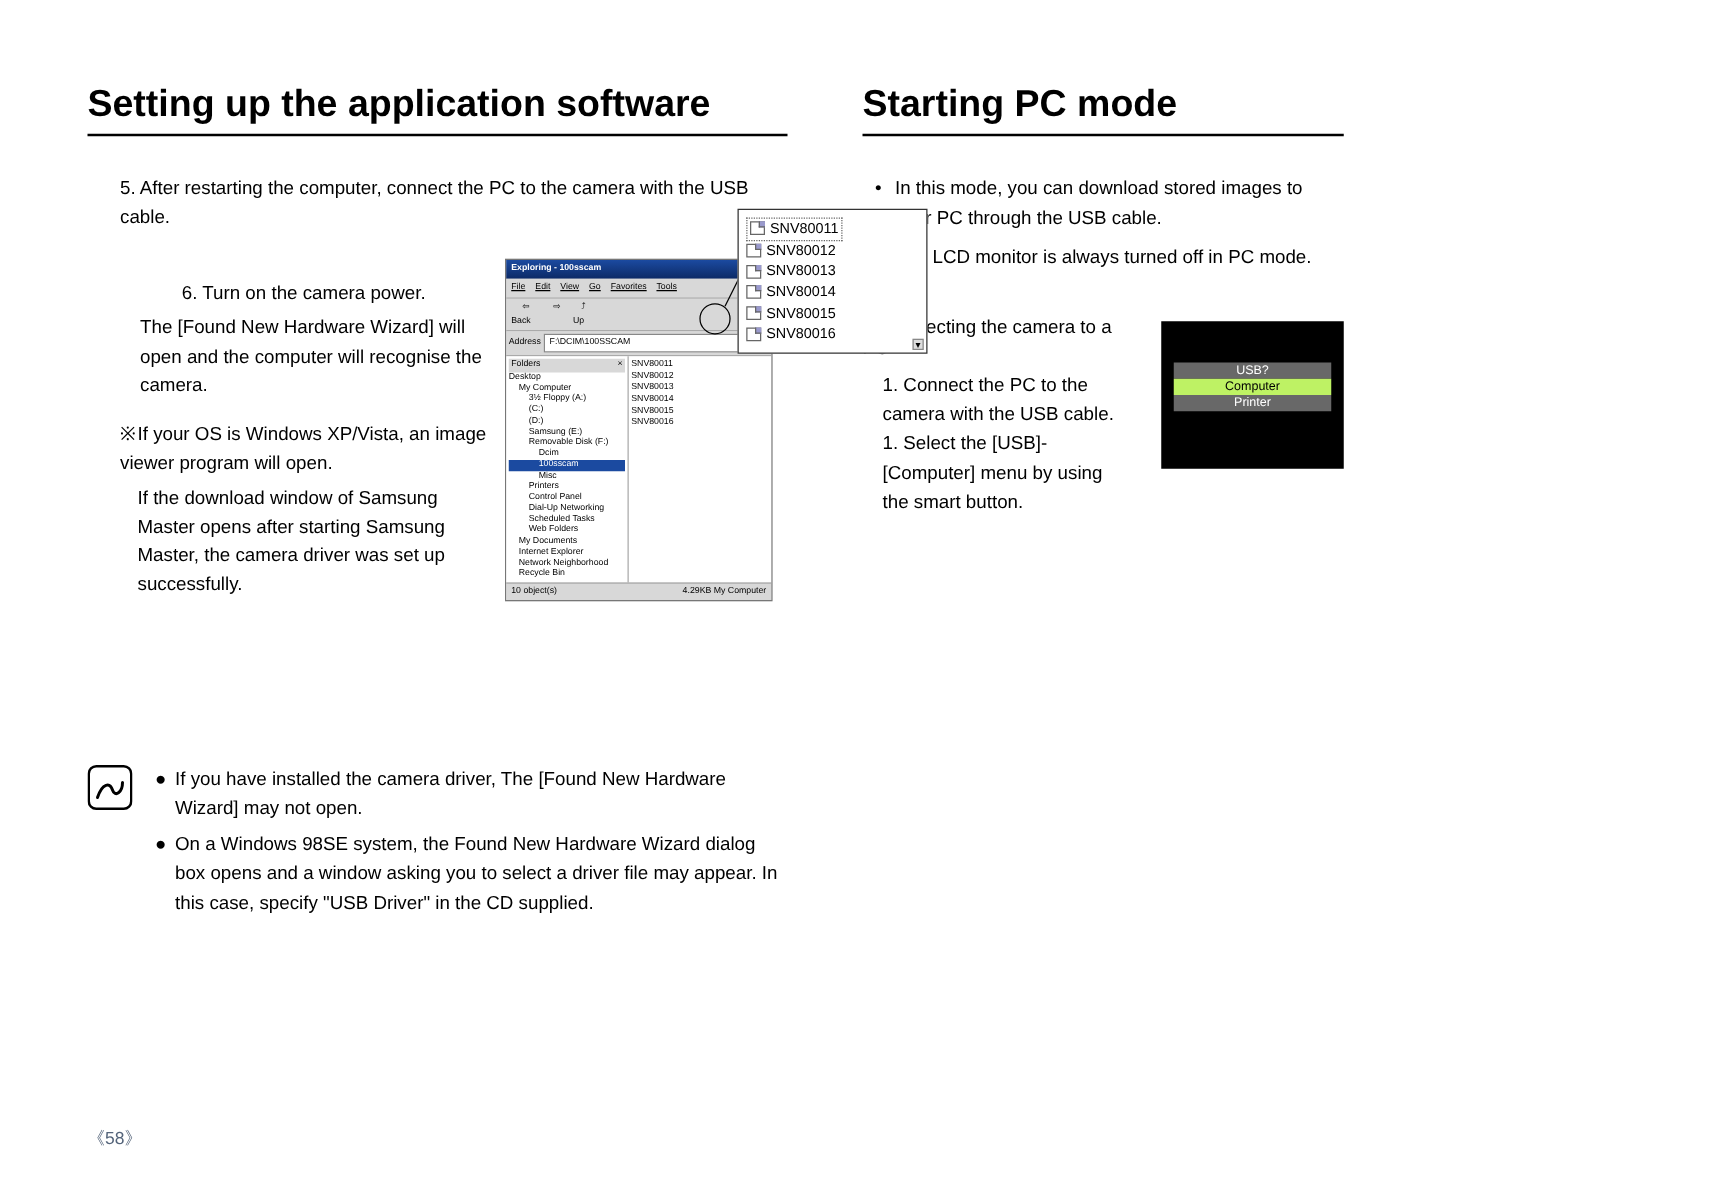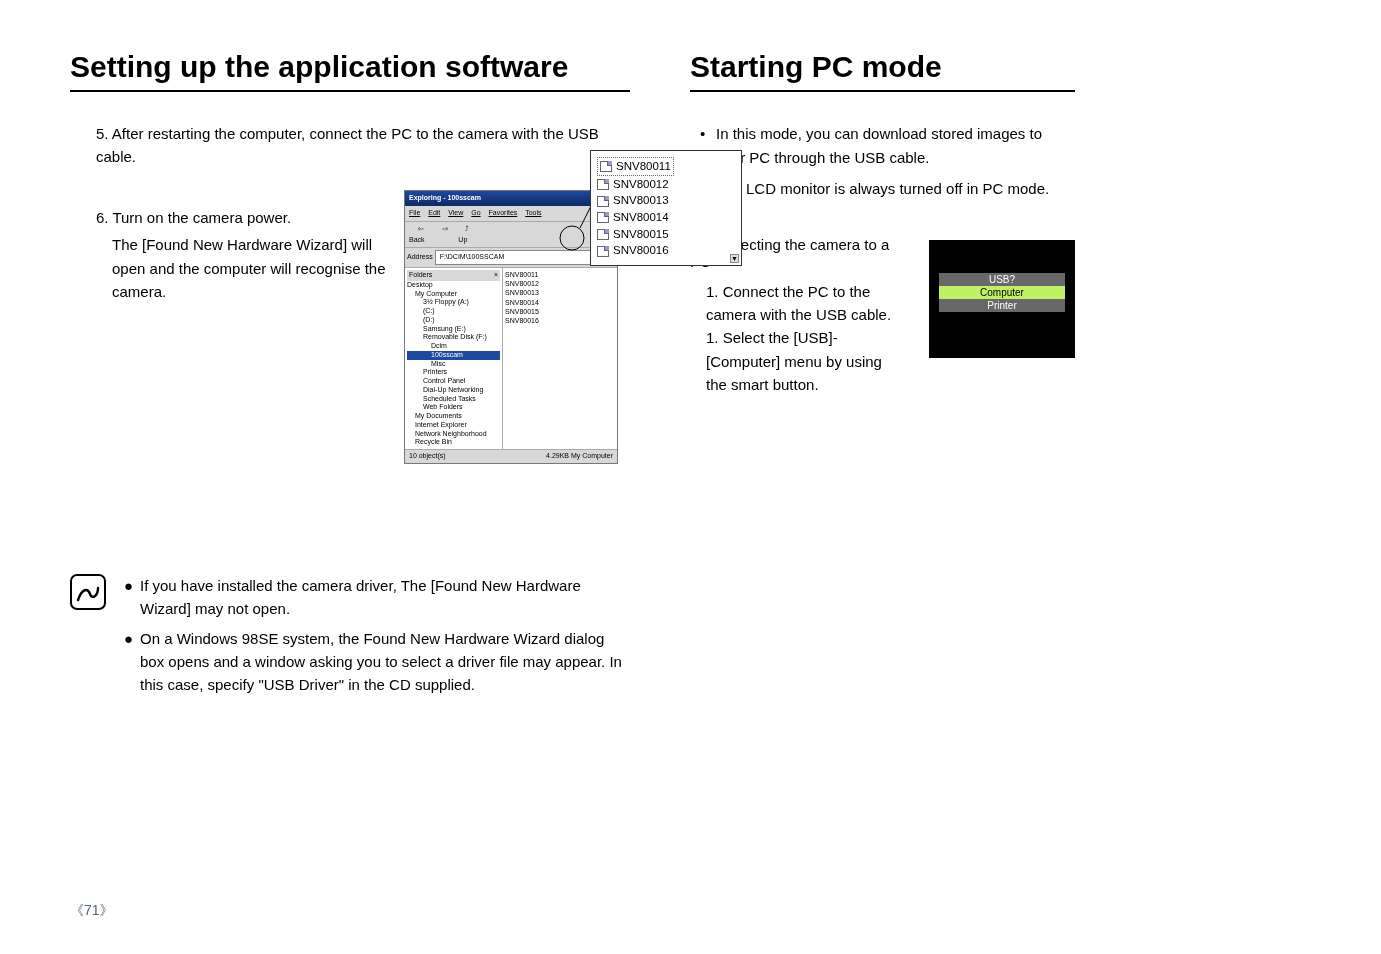--- a/index.html
+++ b/index.html
@@ -1,17 +1,17 @@
 <!DOCTYPE html>
 <html><head>
 <meta charset="utf-8">
 <style>
   * { box-sizing: border-box; margin: 0; padding: 0; }
   html, body { width: 1381px; height: 954px; background: #fff; font-family: Arial, Helvetica, sans-serif; color: #000; }
-  .page { width: 1145px; height: 954px; position: relative; padding: 50px 70px 0 70px; }
+  .page { width: 1145px; height: 954px; position: relative; padding: 67px 70px 0 70px; }
   .columns { display: flex; gap: 60px; }
   .col { flex: 1; min-width: 0; }
   .col-left { flex: 0 0 560px; }
   .col-right { flex: 1; }
   h1 { font-size: 30px; font-weight: bold; margin-bottom: 6px; }
   .rule { height: 1.5px; background: #000; margin-bottom: 30px; }
   .body-text { font-size: 15px; line-height: 1.55; }
   .step { margin-left: 26px; margin-bottom: 38px; }
   .note { margin-left: 26px; margin-bottom: 22px; }
   .bul { display: inline-block; width: 14px; text-align: left; }
@@ -80,22 +80,26 @@
 
     <div class="col col-left">
       <h1>Setting up the application software</h1>
       <div class="rule"></div>
 
       <div class="body-text">
         <div class="step">5. After restarting the computer, connect the PC to the camera with the USB cable.</div>
 
         <div class="row-left">
           <div class="text-block">
-            <div class="step" style="margin-bottom:4px;">6. Turn on the camera power.</div>
+            <div class="step" style="margin-bottom:4px;text-align:center;">6. Turn on the camera power.</div>
             <div class="step" style="margin-left:42px; margin-bottom:16px;">The [Found New Hardware Wizard] will open and the computer will recognise the camera.</div>
+            <div class="note">
+              <span class="bul">※</span><span>If your OS is Windows XP/Vista, an image viewer program will open.</span>
+              <div style="margin-left:14px; margin-top:4px;">If the download window of Samsung Master opens after starting Samsung Master, the camera driver was set up successfully.</div>
+            </div>
           </div>
 
           <div class="explorer-wrap">
 
             <div class="callout">
               <svg viewBox="0 0 42 72">
                 <circle cx="14" cy="58" r="12" fill="none" stroke="#000" stroke-width="1"></circle>
                 <line x1="22" y1="48" x2="40" y2="12" stroke="#000" stroke-width="1"></line>
               </svg>
               <div class="callout-box">
@@ -222,14 +226,14 @@
               <div class="lcd-row lcd-mid">Computer</div>
               <div class="lcd-row lcd-bot">Printer</div>
             </div>
           </div>
         </div>
       </div>
     </div>
 
   </div>
 
-  <div class="page-num"><span class="br">《</span><span>71</span><span class="br">》</span></div>
+  <div class="page-num"><span class="br">《</span><span>58</span><span class="br">》</span></div>
 </div>
 
 </body></html>

